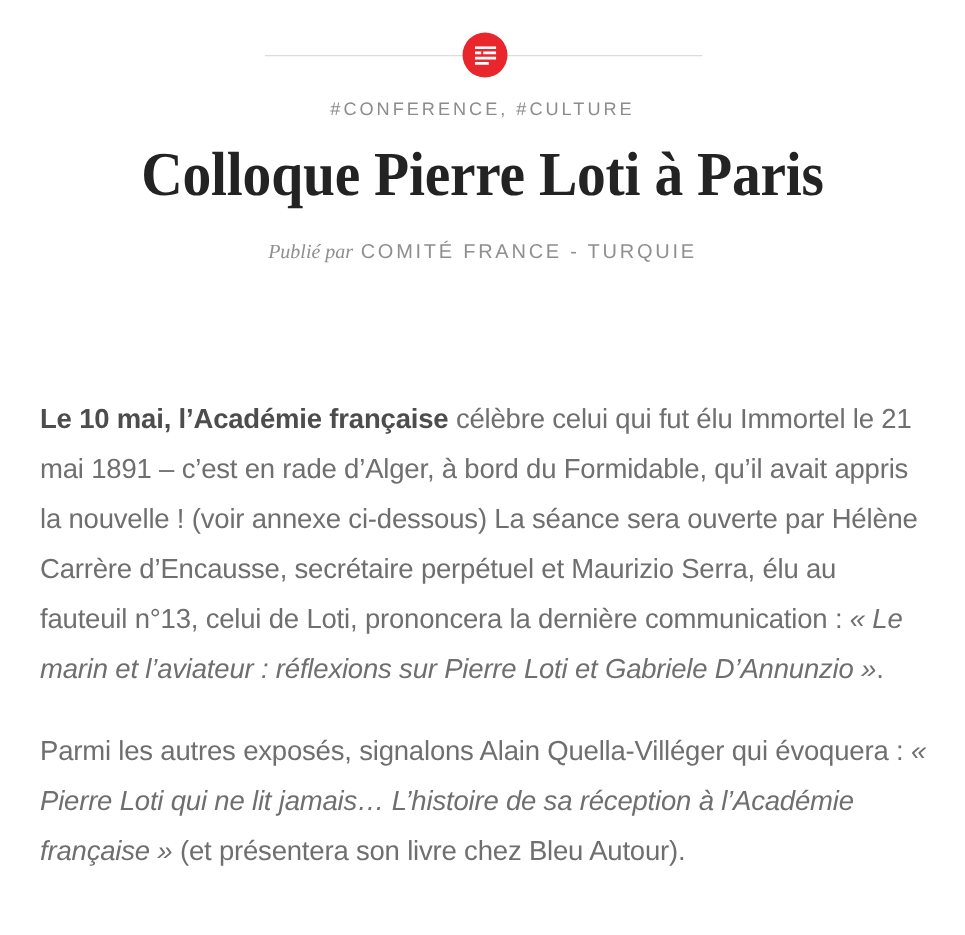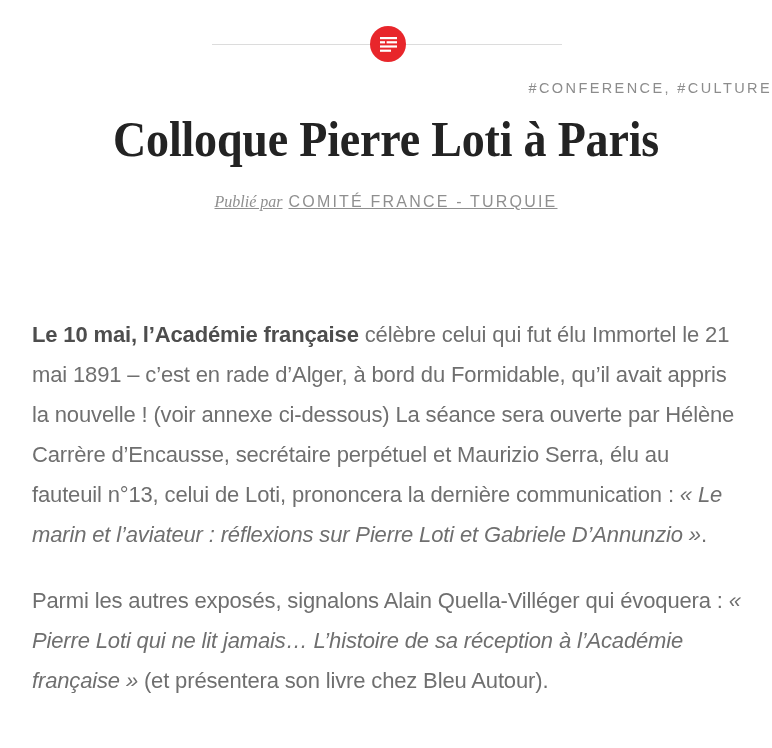--- a/index.html
+++ b/index.html
@@ -46,21 +46,21 @@
     border-radius: 50%;
     background: #e8262b;
     display: flex;
     align-items: center;
     justify-content: center;
   }
   .badge svg { display: block; }
 
   
   .tags {
-    text-align: right;
+    text-align: center;
     font-family: "Liberation Sans", sans-serif;
     font-size: 14.5px;
     letter-spacing: 2.4px;
     color: #8c8c8c;
     margin-top: 18px;
     font-weight: 400;
   }
 
   
   .title {
@@ -74,21 +74,20 @@
     letter-spacing: -0.2px;
     transform: scaleX(0.92);
   }
 
   
   .byline {
     text-align: center;
     margin-top: 26px;
     color: #8f8f8f;
     white-space: nowrap;
-    text-decoration: underline;
   }
   .byline .pub {
     font-family: "Liberation Serif", serif;
     font-style: italic;
     font-size: 16px;
     letter-spacing: 0px;
     color: #8f8f8f;
   }
   .byline .author {
     font-family: "Liberation Sans", sans-serif;

